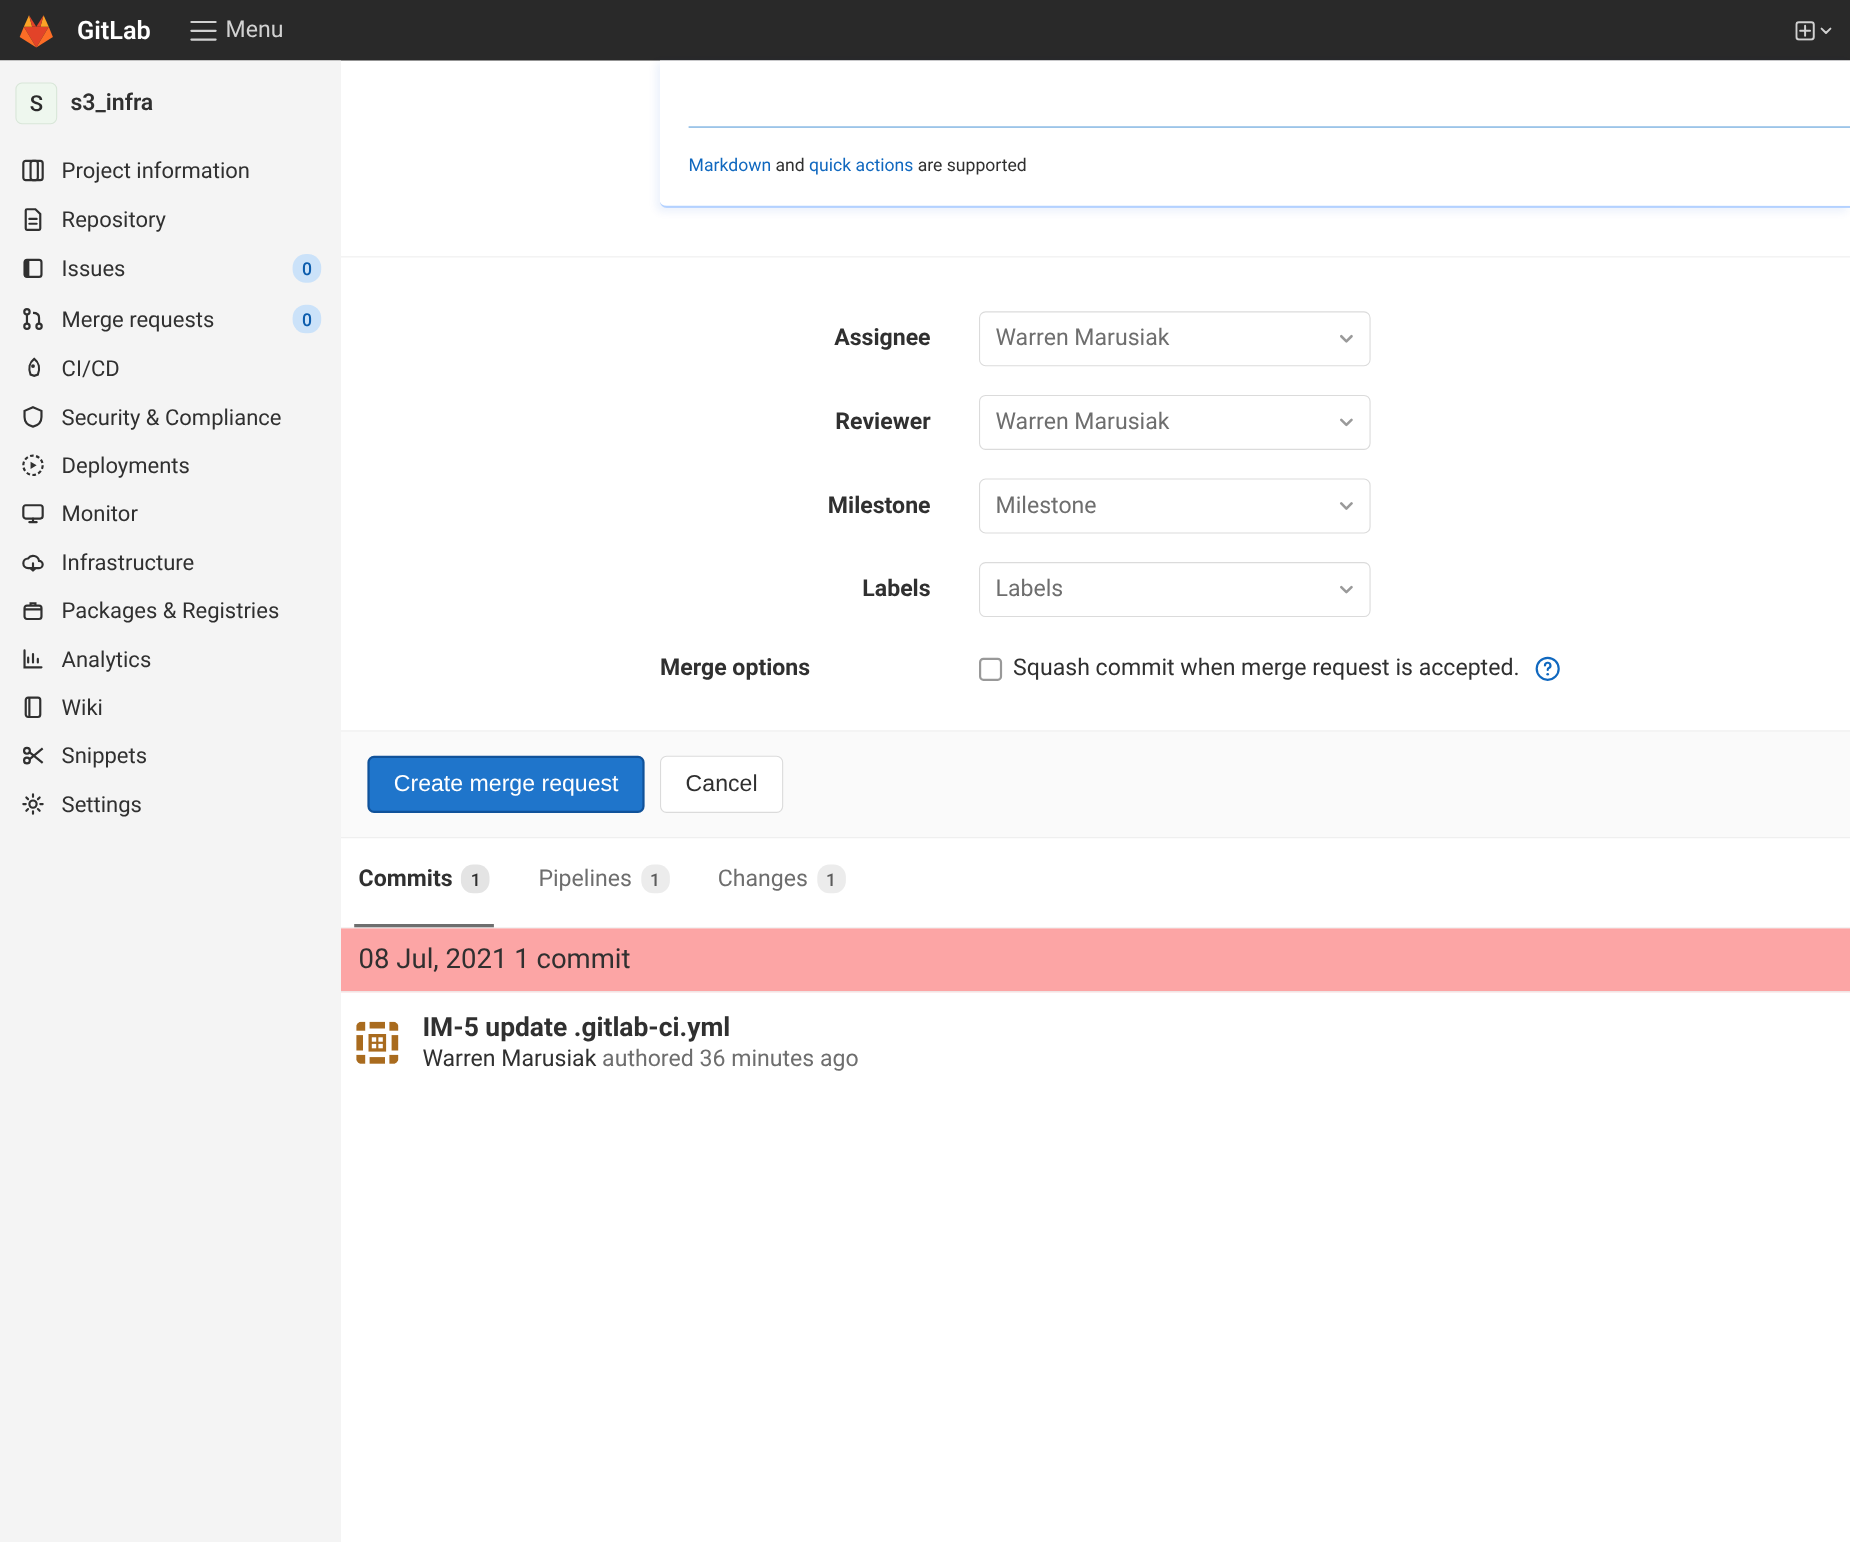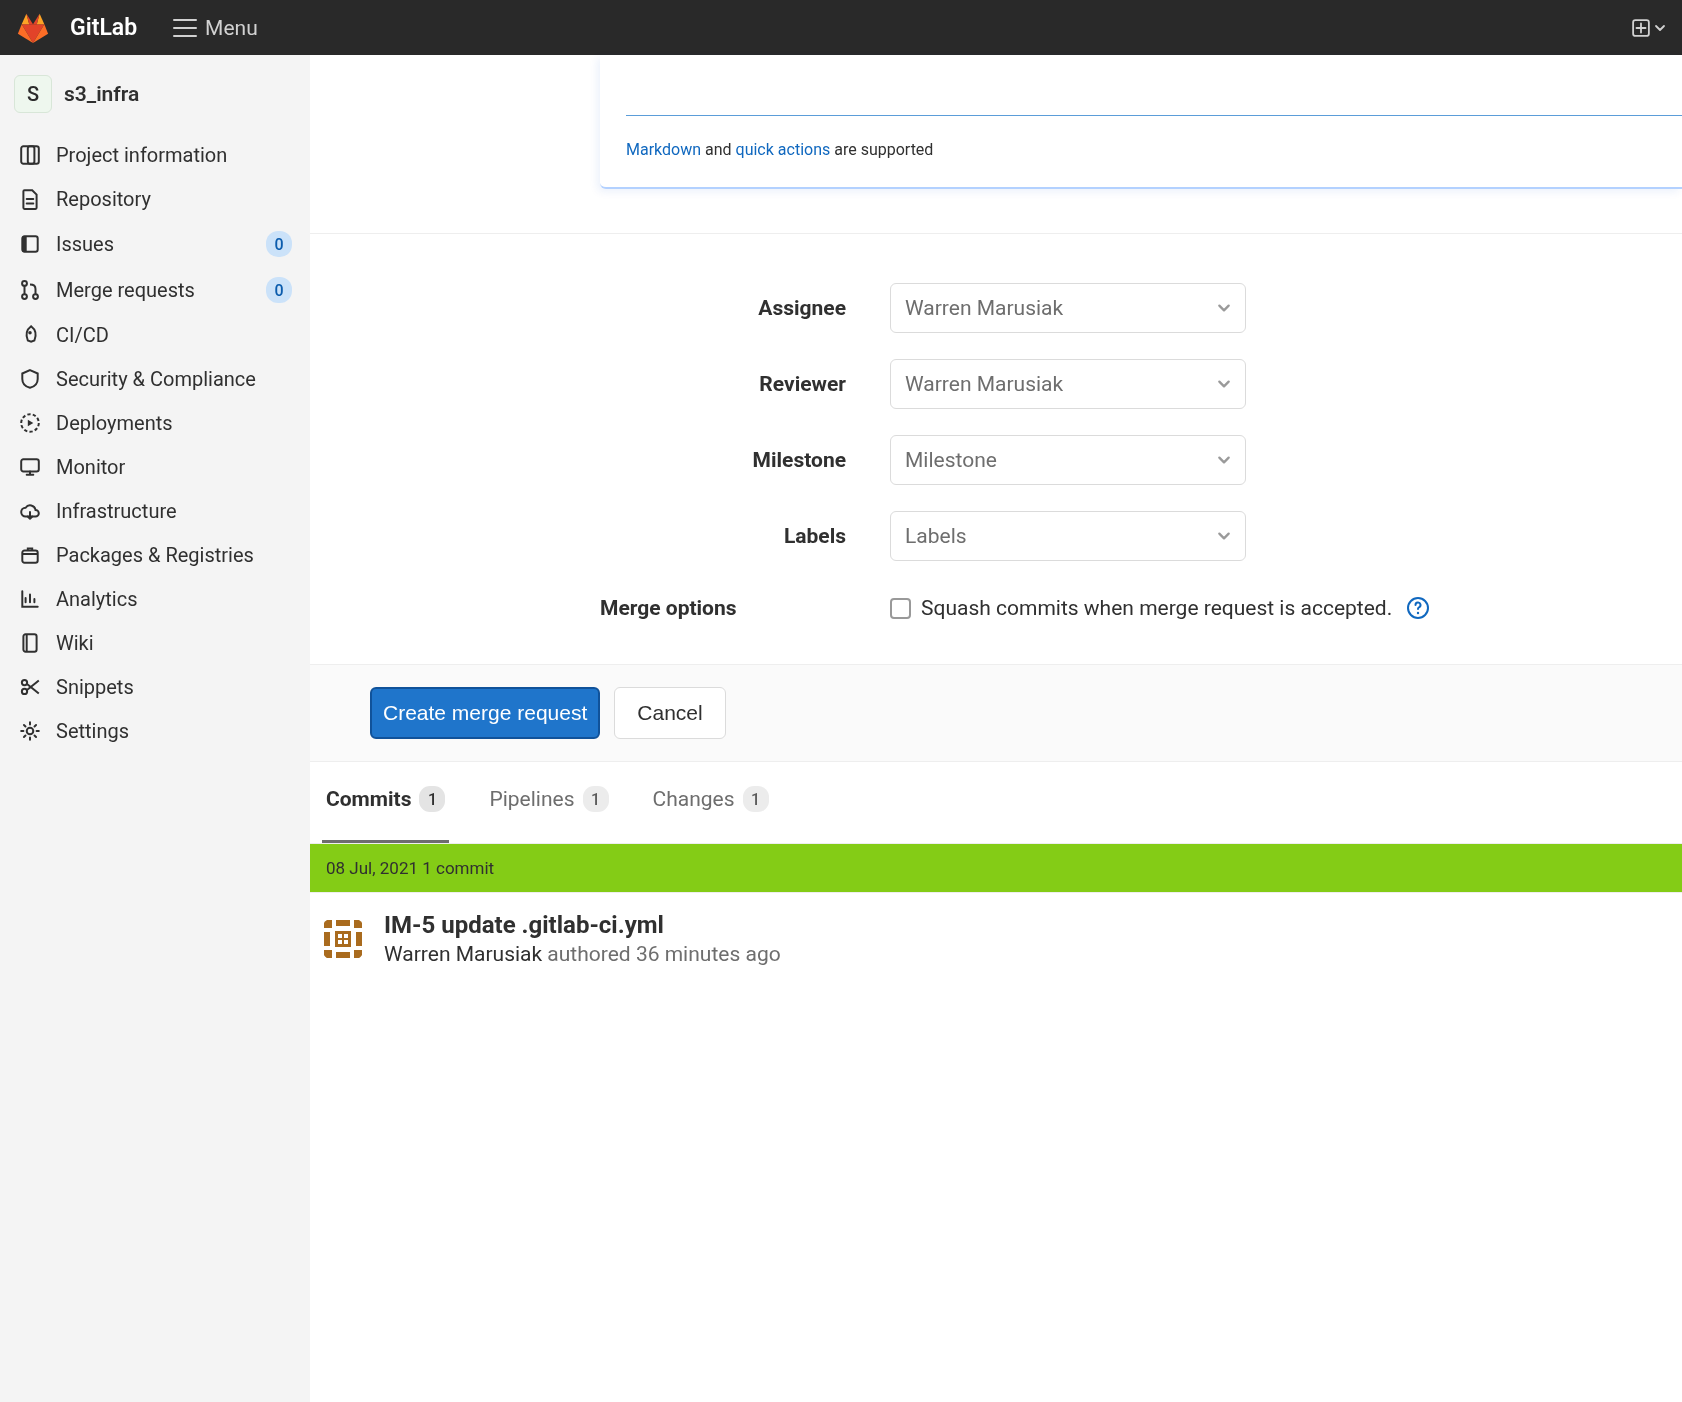--- a/index.html
+++ b/index.html
@@ -34,28 +34,28 @@
 .form-row { display: flex; align-items: center; padding: 13px 0; }
 .form-label { width: 290px; padding-right: 44px; text-align: right; font-size: 21px; font-weight: 700; color: #303030; margin-left: 290px; }
 .dropdown { width: 356px; height: 50px; border: 1px solid #dbdbdb; border-radius: 6px; background: #fff; display: flex; align-items: center; padding: 0 14px; font-size: 21px; color: #6e6e6e; cursor: pointer; position: relative; }
 .dropdown .chev { margin-left: auto; }
 .merge-opts-row { display: flex; align-items: center; padding: 22px 0 6px; }
 .merge-opts-label { width: 290px; padding-right: 20px; text-align: left; font-size: 21px; font-weight: 700; margin-left: 290px; }
 .merge-opts-body { display: flex; align-items: center; gap: 10px; font-size: 21px; }
 .checkbox { width: 21px; height: 21px; border: 2px solid #999; border-radius: 4px; background: #fff; cursor: pointer; }
 .help-circle { width: 24px; height: 24px; display: inline-flex; align-items: center; justify-content: center; margin-left: 4px; }
 .action-bar { margin-top: 38px; background: #fafafa; border: 1px solid #eee; border-left: none; border-right: none; padding: 22px 24px; display: flex; gap: 14px; }
-.btn-primary { background: #1f75cb; color: #fff; border: 2px solid #10529a; border-radius: 6px; padding: 12px 11px; font-size: 21px; font-weight: 500; cursor: pointer; margin-left: 36px; }
+.btn-primary { background: #1f75cb; color: #fff; border: 2px solid #10529a; border-radius: 6px; padding: 12px 22px; font-size: 21px; font-weight: 500; cursor: pointer; }
 .btn-secondary { background: #fff; color: #303030; border: 1px solid #dbdbdb; border-radius: 6px; padding: 12px 22px; font-size: 21px; cursor: pointer; }
 .tabs-row { display: flex; gap: 36px; padding: 14px 12px 0 12px; border-bottom: 1px solid #eee; }
 .tab { display: flex; align-items: center; gap: 8px; font-size: 21px; color: #6e6e6e; padding: 10px 4px 28px; cursor: pointer; border-bottom: 3px solid transparent; }
 .tab.active { color: #303030; font-weight: 700; border-bottom-color: #6e6e6e; }
 .tab-badge { background: #ececec; color: #5c5c5c; border-radius: 11px; min-width: 26px; height: 26px; display: inline-flex; align-items: center; justify-content: center; font-size: 16px; font-weight: 500; padding: 0 8px; }
 .tab.active .tab-badge { background: #e4e4e4; color: #303030; }
-.commit-date-row { background: #84cc16; border-bottom: 1px solid #eee; padding: 14px 16px; font-size: 17px; color: #303030; }
+.commit-date-row { background: #fca5a5; border-bottom: 1px solid #eee; padding: 14px 16px; font-size: 25px; color: #303030; }
 .commit-row { display: flex; align-items: center; gap: 16px; padding: 18px 8px; }
 .commit-avatar { width: 50px; height: 50px; border-radius: 50%; background: #fff; display: flex; align-items: center; justify-content: center; overflow: hidden; }
 .commit-body { display: flex; flex-direction: column; gap: 3px; }
 .commit-title { font-size: 24px; font-weight: 700; color: #303030; }
 .commit-meta { font-size: 21px; color: #6e6e6e; }
 .commit-meta .author { color: #303030; }
 svg { display: block; }
 </style>
 </head>
 <body>
@@ -294,21 +294,21 @@
               <svg width="14" height="14" viewBox="0 0 12 12">
                 <path d="M2 4l4 4 4-4" fill="none" stroke="#9a9a9a" stroke-width="2" stroke-linecap="round" stroke-linejoin="round"></path>
               </svg>
             </span>
         </div>
       </div>
       <div class="merge-opts-row">
         <div class="merge-opts-label">Merge options</div>
         <div class="merge-opts-body">
           <div class="checkbox"></div>
-          <span>Squash commits when merge request is accepted.</span>
+          <span>Squash commit when merge request is accepted.</span>
           <span class="help-circle">
             <svg width="24" height="24" viewBox="0 0 24 24">
                 <circle cx="12" cy="12" r="10" fill="none" stroke="#1068bf" stroke-width="2"></circle>
                 <path d="M9.5 9a2.5 2.5 0 1 1 3.5 2.3c-.9.4-1 1-1 1.7" fill="none" stroke="#1068bf" stroke-width="2" stroke-linecap="round"></path>
                 <circle cx="12" cy="17" r="1.2" fill="#1068bf"></circle>
               </svg>
           </span>
         </div>
       </div>
     </div>

